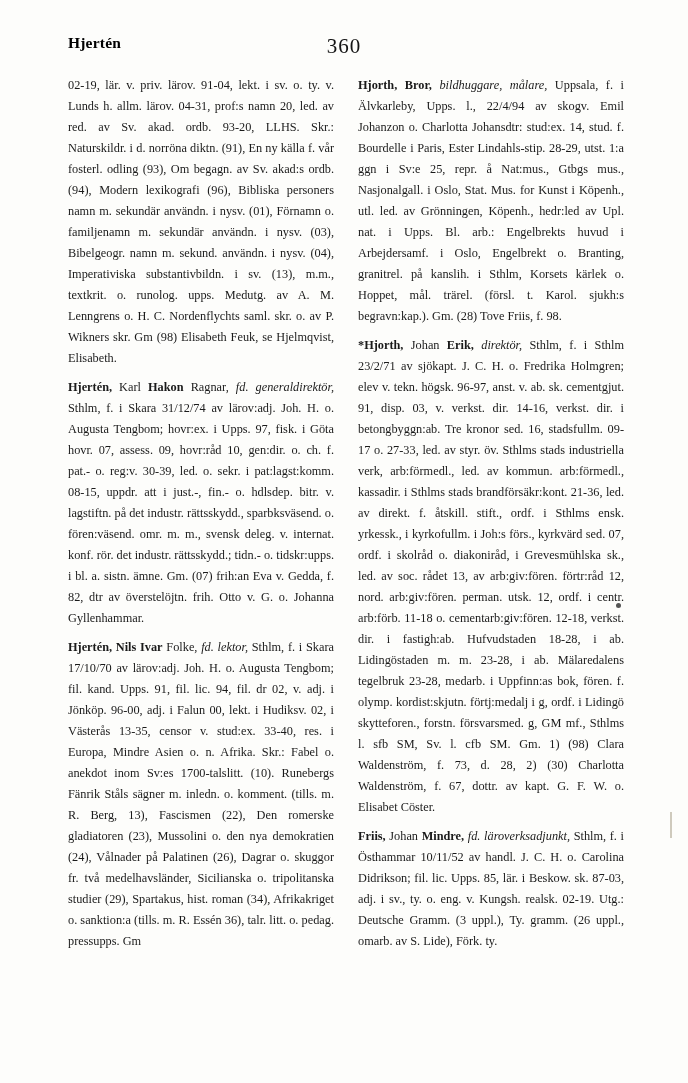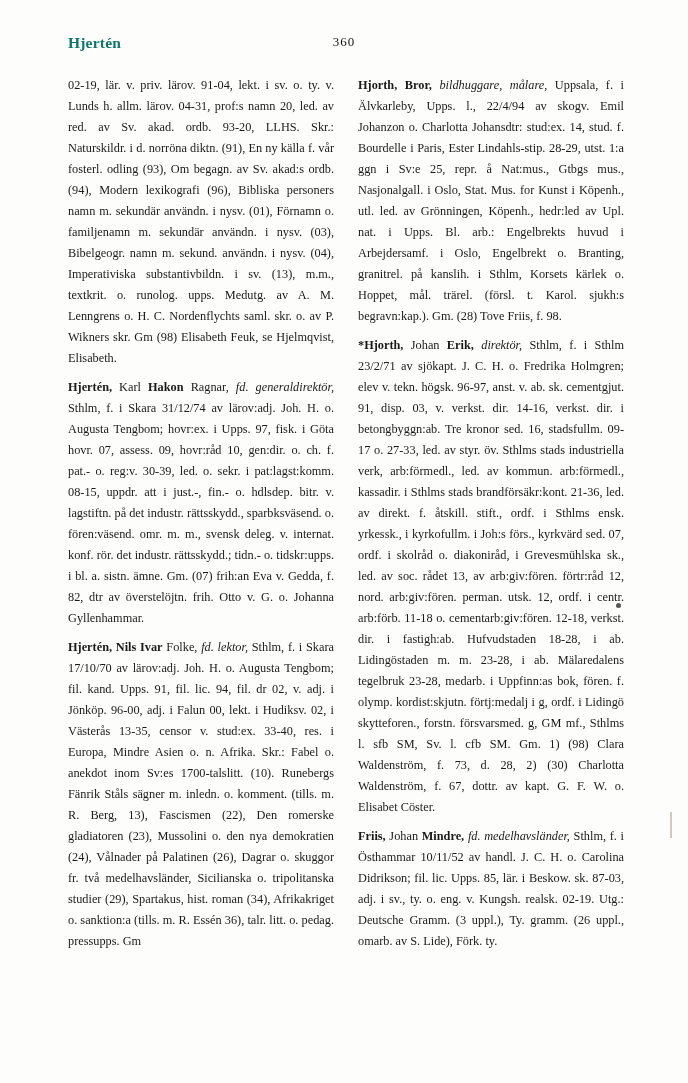--- a/index.html
+++ b/index.html
@@ -27,28 +27,28 @@
     top: 34px;
     left: 68px;
     right: 68px;
     height: 24px;
   }
   .header-title {
     font-family: "Liberation Serif", serif;
     font-weight: bold;
     font-size: 15.5px;
     letter-spacing: 0.2px;
-    color: #0f766e;
+    color: #000000;
   }
   .header-page {
     position: absolute;
     left: 50%;
     top: 0;
     transform: translateX(-50%);
-    font-size: 13px;
+    font-size: 21px;
     color: #141414;
     letter-spacing: 1px;
   }
   .columns {
     position: absolute;
     top: 75px;
     left: 68px;
     width: 556px;
     display: flex;
     gap: 24px;
@@ -111,21 +111,21 @@
 
     <div class="col">
       <p class="entry">02-19, lär. v. priv. lärov. 91-04, lekt. i sv. o. ty. v. Lunds h. allm. lärov. 04-31, prof:s namn 20, led. av red. av Sv. akad. ordb. 93-20, LLHS. Skr.: Naturskildr. i d. norröna diktn. (91), En ny källa f. vår fosterl. odling (93), Om begagn. av Sv. akad:s ordb. (94), Modern lexikografi (96), Bibliska personers namn m. sekundär användn. i nysv. (01), Förnamn o. familjenamn m. sekundär användn. i nysv. (03), Bibelgeogr. namn m. sekund. användn. i nysv. (04), Imperativiska substantivbildn. i sv. (13), m.m., textkrit. o. runolog. upps. Medutg. av A. M. Lenngrens o. H. C. Nordenflychts saml. skr. o. av P. Wikners skr. Gm (98) Elisabeth Feuk, se Hjelmqvist, Elisabeth.</p>
       <p class="entry indent"><b>Hjertén,</b> Karl <b>Hakon</b> Ragnar, <i>fd. generaldirektör,</i> Sthlm, f. i Skara 31/12/74 av lärov:adj. Joh. H. o. Augusta Tengbom; hovr:ex. i Upps. 97, fisk. i Göta hovr. 07, assess. 09, hovr:råd 10, gen:dir. o. ch. f. pat.- o. reg:v. 30-39, led. o. sekr. i pat:lagst:komm. 08-15, uppdr. att i just.-, fin.- o. hdlsdep. bitr. v. lagstiftn. på det industr. rättsskydd., sparbksväsend. o. fören:väsend. omr. m. m., svensk deleg. v. internat. konf. rör. det industr. rättsskydd.; tidn.- o. tidskr:upps. i bl. a. sistn. ämne. Gm. (07) frih:an Eva v. Gedda, f. 82, dtr av överstelöjtn. frih. Otto v. G. o. Johanna Gyllenhammar.</p>
       <p class="entry indent"><b>Hjertén, Nils Ivar</b> Folke, <i>fd. lektor,</i> Sthlm, f. i Skara 17/10/70 av lärov:adj. Joh. H. o. Augusta Tengbom; fil. kand. Upps. 91, fil. lic. 94, fil. dr 02, v. adj. i Jönköp. 96-00, adj. i Falun 00, lekt. i Hudiksv. 02, i Västerås 13-35, censor v. stud:ex. 33-40, res. i Europa, Mindre Asien o. n. Afrika. Skr.: Fabel o. anekdot inom Sv:es 1700-talslitt. (10). Runebergs Fänrik Ståls sägner m. inledn. o. komment. (tills. m. R. Berg, 13), Fascismen (22), Den romerske gladiatoren (23), Mussolini o. den nya demokratien (24), Vålnader på Palatinen (26), Dagrar o. skuggor fr. två medelhavsländer, Sicilianska o. tripolitanska studier (29), Spartakus, hist. roman (34), Afrikakriget o. sanktion:a (tills. m. R. Essén 36), talr. litt. o. pedag. pressupps. Gm</p>
     </div>
 
     <div class="col">
       <p class="entry indent"><b>Hjorth, Bror,</b> <i>bildhuggare, målare,</i> Uppsala, f. i Älvkarleby, Upps. l., 22/4/94 av skogv. Emil Johanzon o. Charlotta Johansdtr: stud:ex. 14, stud. f. Bourdelle i Paris, Ester Lindahls-stip. 28-29, utst. 1:a ggn i Sv:e 25, repr. å Nat:mus., Gtbgs mus., Nasjonalgall. i Oslo, Stat. Mus. for Kunst i Köpenh., utl. led. av Grönningen, Köpenh., hedr:led av Upl. nat. i Upps. Bl. arb.: Engelbrekts huvud i Arbejdersamf. i Oslo, Engelbrekt o. Branting, granitrel. på kanslih. i Sthlm, Korsets kärlek o. Hoppet, mål. trärel. (försl. t. Karol. sjukh:s begravn:kap.). Gm. (28) Tove Friis, f. 98.</p>
       <p class="entry indent"><b>*Hjorth,</b> Johan <b>Erik,</b> <i>direktör,</i> Sthlm, f. i Sthlm 23/2/71 av sjökapt. J. C. H. o. Fredrika Holmgren; elev v. tekn. högsk. 96-97, anst. v. ab. sk. cementgjut. 91, disp. 03, v. verkst. dir. 14-16, verkst. dir. i betongbyggn:ab. Tre kronor sed. 16, stadsfullm. 09-17 o. 27-33, led. av styr. öv. Sthlms stads industriella verk, arb:förmedl., led. av kommun. arb:förmedl., kassadir. i Sthlms stads brandförsäkr:kont. 21-36, led. av direkt. f. åtskill. stift., ordf. i Sthlms ensk. yrkessk., i kyrkofullm. i Joh:s förs., kyrkvärd sed. 07, ordf. i skolråd o. diakoniråd, i Grevesmühlska sk., led. av soc. rådet 13, av arb:giv:fören. förtr:råd 12, nord. arb:giv:fören. perman. utsk. 12, ordf. i centr. arb:förb. 11-18 o. cementarb:giv:fören. 12-18, verkst. dir. i fastigh:ab. Hufvudstaden 18-28, i ab. Lidingöstaden m. m. 23-28, i ab. Mälaredalens tegelbruk 23-28, medarb. i Uppfinn:as bok, fören. f. olymp. kordist:skjutn. förtj:medalj i g, ordf. i Lidingö skytteforen., forstn. försvarsmed. g, GM mf., Sthlms l. sfb SM, Sv. l. cfb SM. Gm. 1) (98) Clara Waldenström, f. 73, d. 28, 2) (30) Charlotta Waldenström, f. 67, dottr. av kapt. G. F. W. o. Elisabet Cöster.</p>
-      <p class="entry indent"><b>Friis,</b> Johan <b>Mindre,</b> <i>fd. medelhavsländer,</i> Sthlm, f. i Östhammar 10/11/52 av handl. J. C. H. o. Carolina Didrikson; fil. lic. Upps. 85, lär. i Beskow. sk. 87-03, adj. i sv., ty. o. eng. v. Kungsh. realsk. 02-19. Utg.: Deutsche Gramm. (3 uppl.), Ty. gramm. (26 uppl., omarb. av S. Lide), Förk. ty.</p>
+      <p class="entry indent"><b>Friis,</b> Johan <b>Mindre,</b> <i>fd. läroverksadjunkt,</i> Sthlm, f. i Östhammar 10/11/52 av handl. J. C. H. o. Carolina Didrikson; fil. lic. Upps. 85, lär. i Beskow. sk. 87-03, adj. i sv., ty. o. eng. v. Kungsh. realsk. 02-19. Utg.: Deutsche Gramm. (3 uppl.), Ty. gramm. (26 uppl., omarb. av S. Lide), Förk. ty.</p>
     </div>
 
   </div>
 
   <div class="ink" style="left:616px; top:603px;"></div>
   <div class="edge-mark"></div>
 
 </div>
 
 </body></html>

